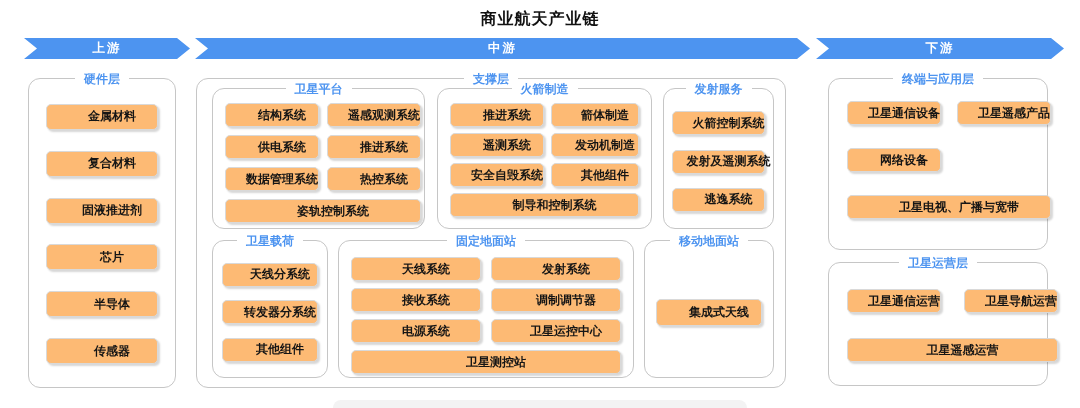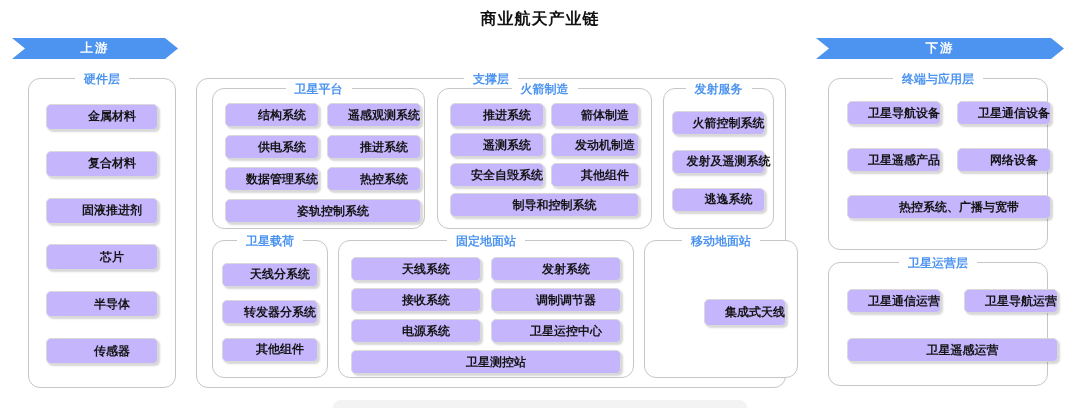--- a/index.html
+++ b/index.html
@@ -15,54 +15,57 @@
            clip-path:polygon(0 0, calc(100% - 13px) 0, 100% 50%, calc(100% - 13px) 100%, 0 100%, 13px 50%);
            display:flex; align-items:center; justify-content:center;
            color:#fff; font-size:12.5px; font-weight:bold; letter-spacing:2px;
            filter:drop-shadow(1px 2px 1.5px rgba(90,90,90,0.45)); }
 
   .group { position:absolute; border:1px solid #c6c6c6; border-radius:12px; background:#fff; }
   .legend { position:absolute; top:-8px; left:50%; transform:translateX(-50%);
             background:#fff; padding:0 9px; color:var(--accent);
             font-size:12px; font-weight:bold; white-space:nowrap; line-height:16px; }
 
-  .box { background:#c4b5fd; border:1px solid #d9d9d9; border-radius:5px;
+  .box { background:#fdba74; border:1px solid #d9d9d9; border-radius:5px;
          box-shadow:2px 2px 2px rgba(0,0,0,0.16);
          display:flex; align-items:center; justify-content:center;
          font-size:12px; font-weight:bold; color:#151515; white-space:nowrap; height:24px;padding-left:20px; }
 
   .flex-col { display:flex; flex-direction:column; justify-content:space-evenly; }
   .grid2 { display:grid; grid-template-columns:1fr 1fr; align-content:start; }
   .span2 { grid-column:1 / -1; }
 
   .g-hw   { left:28px;  top:78px;  width:148px; height:310px; padding:4px 17px 2px; }
   .g-hw .box { height:26px; }
   .g-mid  { left:196px; top:78px;  width:590px; height:310px; }
   .g-satplat { left:212px; top:88px; width:213px; height:141px; padding:14px 12px 0; grid-auto-rows:24px; row-gap:6px; column-gap:7px;gap:8px; }
   .g-rocket  { left:437px; top:88px; width:215px; height:141px; padding:14px 12px 0; grid-auto-rows:24px; row-gap:6px; column-gap:7px; }
   .g-launch  { left:663px; top:88px; width:111px; height:141px; padding:8px 8px 2px; }
   .g-payload { left:212px; top:240px; width:116px; height:138px; padding:8px 9px 2px; }
   .g-fixed   { left:338px; top:240px; width:296px; height:138px; padding:16px 12px 0; grid-auto-rows:24px; row-gap:7px; column-gap:10px; }
-  .g-mobile  { left:644px; top:240px; width:154px; height:138px; padding:8px 11px 2px;align-items:flex-end; }
+  .g-mobile  { left:644px; top:240px; width:130px; height:138px; padding:8px 11px 2px; }
   .g-mobile .box { height:27px; }
   .g-term { left:828px; top:78px;  width:220px; height:172px; padding:22px 18px 0; grid-auto-rows:26px; row-gap:21px; column-gap:16px; }
   .g-oper { left:828px; top:262px; width:220px; height:124px; padding:26px 18px 0; grid-auto-rows:26px; row-gap:19px; column-gap:16px;gap:23px; }
 
   .cropped-bar { position:absolute; left:333px; top:400px; width:414px; height:10px;
                  background:#f3f3f3; border-radius:8px 8px 0 0; }
 </style>
 </head>
 <body>
 
 <div class="canvas">
 
   <div class="title">商业航天产业链</div>
 
-  <div class="arrow" style="left:12px; width:166px;">
+  <div class="arrow" style="left:24px; width:166px;">
     <span>上游</span>
+  </div>
+  <div class="arrow" style="left:195px; width:615px;">
+    <span>中游</span>
   </div>
   <div class="arrow" style="left:816px; width:248px;">
     <span>下游</span>
   </div>
 
   <div class="group flex-col g-hw">
     <span class="legend">硬件层</span>
     <div class="box">金属材料</div>
     <div class="box">复合材料</div>
     <div class="box">固液推进剂</div>
@@ -122,25 +125,24 @@
     <div class="box span2">卫星测控站</div>
   </div>
 
   <div class="group flex-col g-mobile">
     <span class="legend">移动地面站</span>
     <div class="box">集成式天线</div>
   </div>
 
   <div class="group grid2 g-term">
     <span class="legend">终端与应用层</span>
-    <div class="box">卫星导航设备</div>
     <div class="box">卫星通信设备</div>
     <div class="box">卫星遥感产品</div>
     <div class="box">网络设备</div>
-    <div class="box span2">热控系统、广播与宽带</div>
+    <div class="box span2">卫星电视、广播与宽带</div>
   </div>
 
   <div class="group grid2 g-oper">
     <span class="legend">卫星运营层</span>
     <div class="box">卫星通信运营</div>
     <div class="box">卫星导航运营</div>
     <div class="box span2">卫星遥感运营</div>
   </div>
 
   <div class="cropped-bar"></div>

